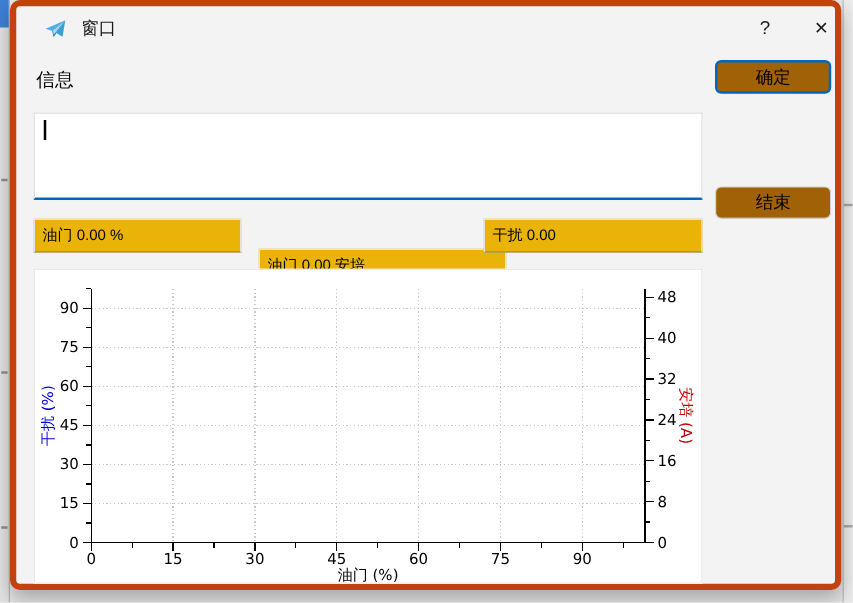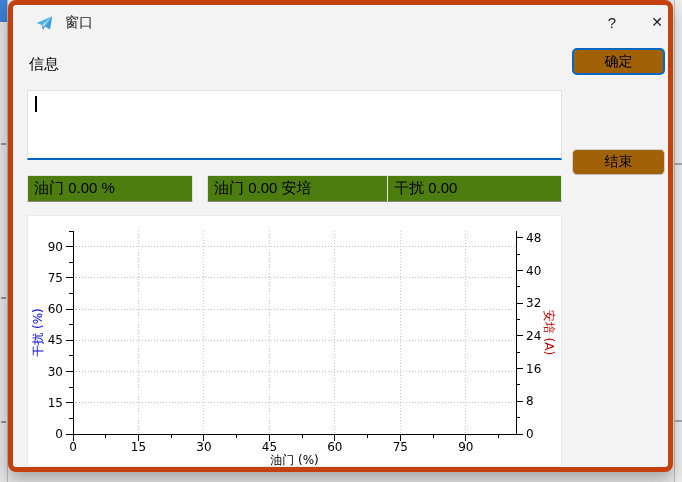--- a/index.html
+++ b/index.html
@@ -33,24 +33,24 @@
                    font-family:inherit; font-size:14px; padding:4px 6px; background:transparent; }
   .caret { position:absolute; left:7px; top:5px; width:2px; height:16px; background:#000; }
 
   .side-btn { position:absolute; left:559px; width:93px; height:26px; background:#a16207;
               border:1px solid #d2d2d2; border-bottom-color:#bdbdbd; border-radius:5px;
               font-family:inherit; font-size:14px; color:#000; text-align:center; }
   .btn-ok { top:43px; height:27px; border:2px solid #0067c0; }
   .btn-start { top:80px; }
   .btn-end { top:116px;margin-top:28px; }
 
-  .field { position:absolute; top:170px; height:27px; background:#4d7c0f; border:1px solid #e2e2e2;
-           border-bottom:1px solid #8a8a8a; font-family:inherit; font-size:15px; color:#000; padding:0 6px; }
+  .field { position:absolute; top:170px; height:27px; background:#eab308; border:1px solid #e2e2e2;
+           border-bottom:1px solid #8a8a8a; font-family:inherit; font-size:12px; color:#000; padding:0 6px; }
   .field-1 { left:14px;  width:166px; }
-  .field-2 { left:194px; width:198px; }
+  .field-2 { left:194px; width:198px;margin-top:24px; }
   .field-3 { left:374px; width:175px; }
 
   .chart-panel { position:absolute; left:14px; top:210px; width:535px; height:252px; background:#fff;
                  border:1px solid #e9e9e9; }
   .chart-panel svg { display:block; }
   .tick { font-size:12px; font-family:"DejaVu Sans","Liberation Sans",sans-serif; }
 </style>
 </head>
 <body>
 

